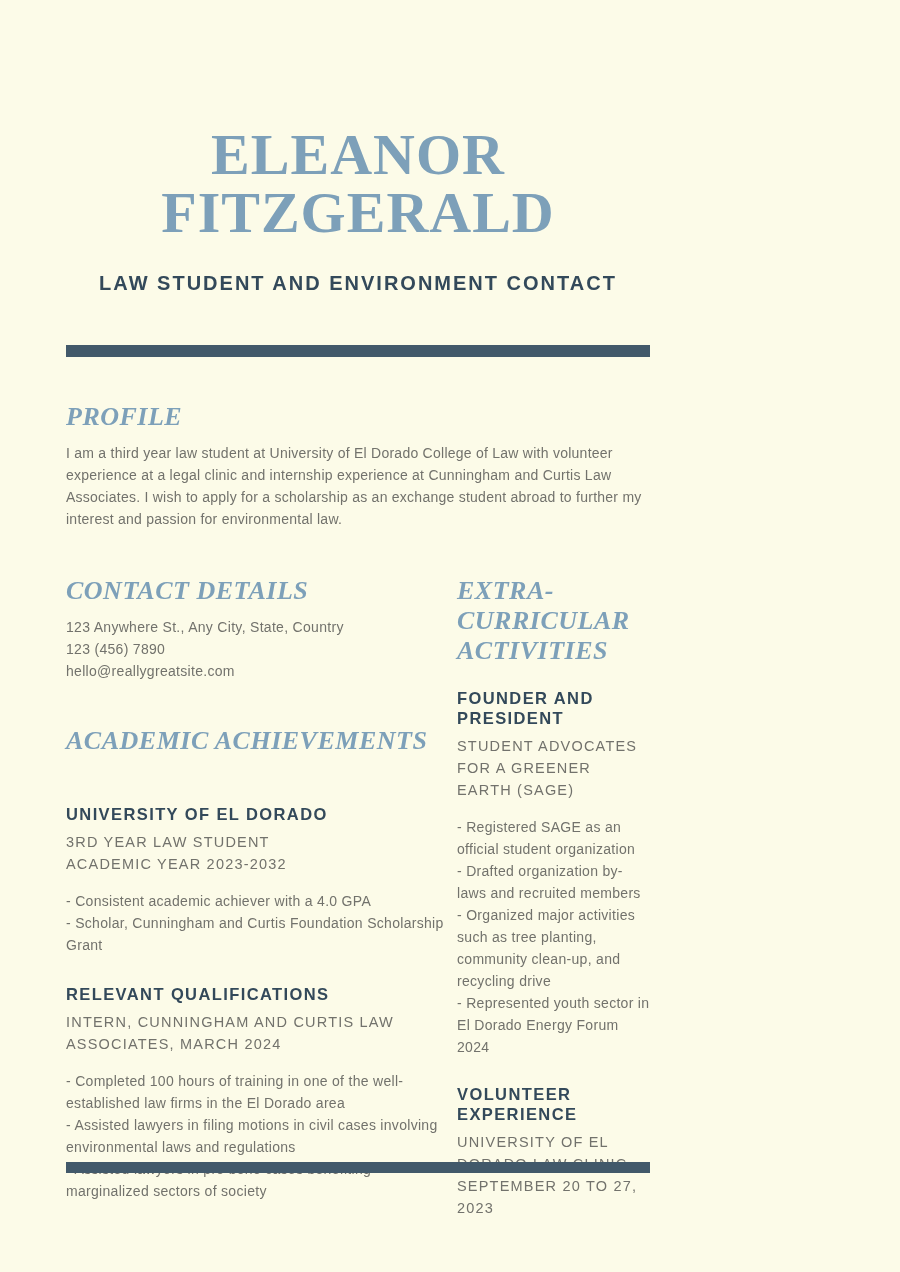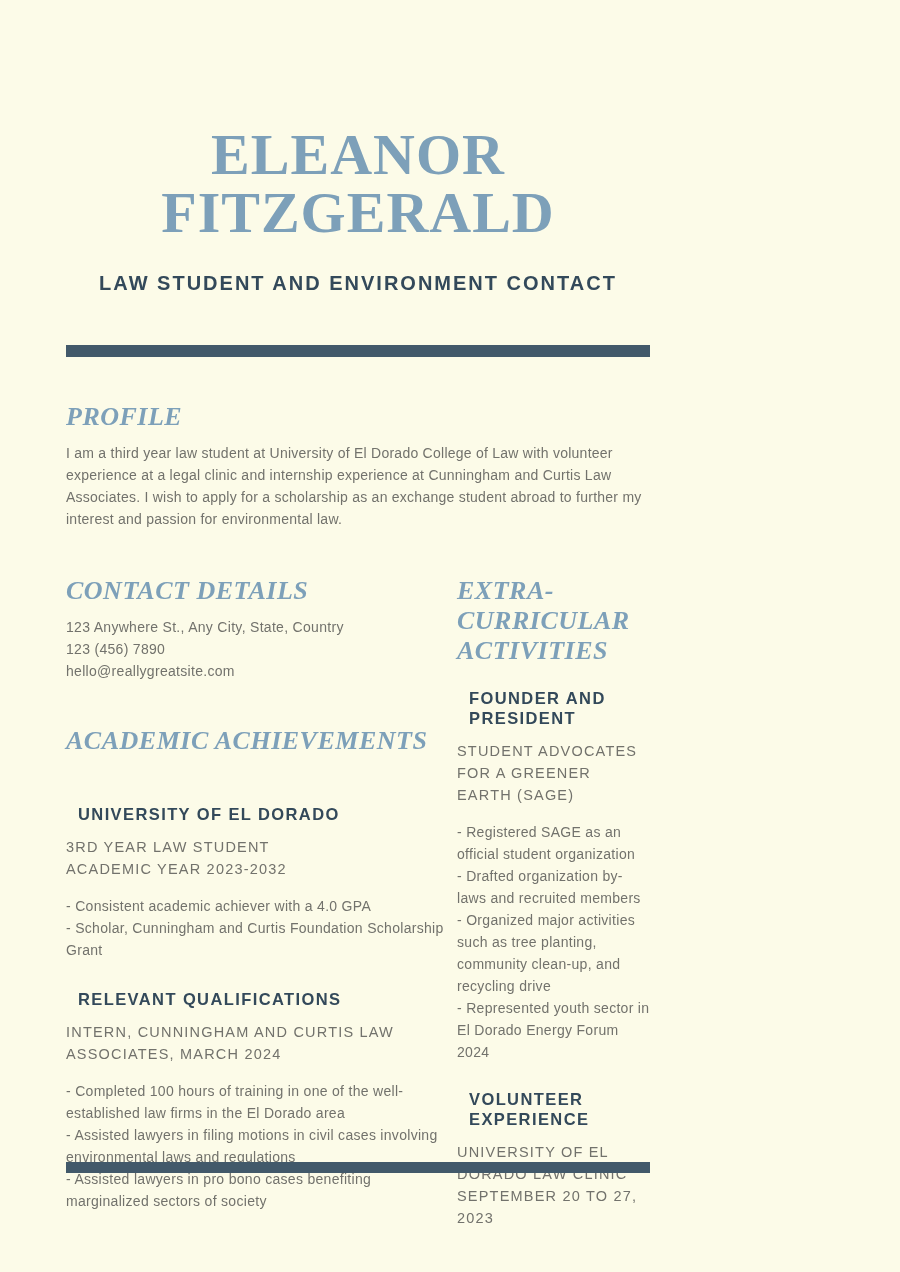--- a/index.html
+++ b/index.html
@@ -15,21 +15,21 @@
         letter-spacing:1px;color:var(--accent);}
   .tagline{margin-top:30px;text-align:center;font-weight:700;font-size:20px;
         letter-spacing:2px;color:var(--navy);line-height:23px;}
 
   .bar{height:12px;background:var(--bar);}
   .bar-top{margin-top:50px;}
   .bar-bottom{position:absolute;left:66px;right:66px;bottom:99px;height:11px;}
 
   h2{margin:0;font-family:"Liberation Serif",serif;font-weight:700;font-size:26px;
      line-height:30px;letter-spacing:0.5px;color:var(--accent);font-style:italic;}
-  h3{margin:12px;font-weight:700;font-size:16.5px;line-height:20px;letter-spacing:1.4px;
+  h3{margin:0;font-weight:700;font-size:16.5px;line-height:20px;letter-spacing:1.4px;
      color:var(--navy);}
 
   .profile{margin-top:45px;}
   .profile p{margin:10px 0 0;font-size:14px;line-height:22px;letter-spacing:0.25px;
      color:var(--gray);}
 
   .columns{display:grid;grid-template-columns:379px 1fr;column-gap:12px;margin-top:46px;}
 
   .body-lines{margin-top:10px;}
   .body-lines > div{font-size:14px;line-height:22px;letter-spacing:0.3px;color:var(--gray);}

